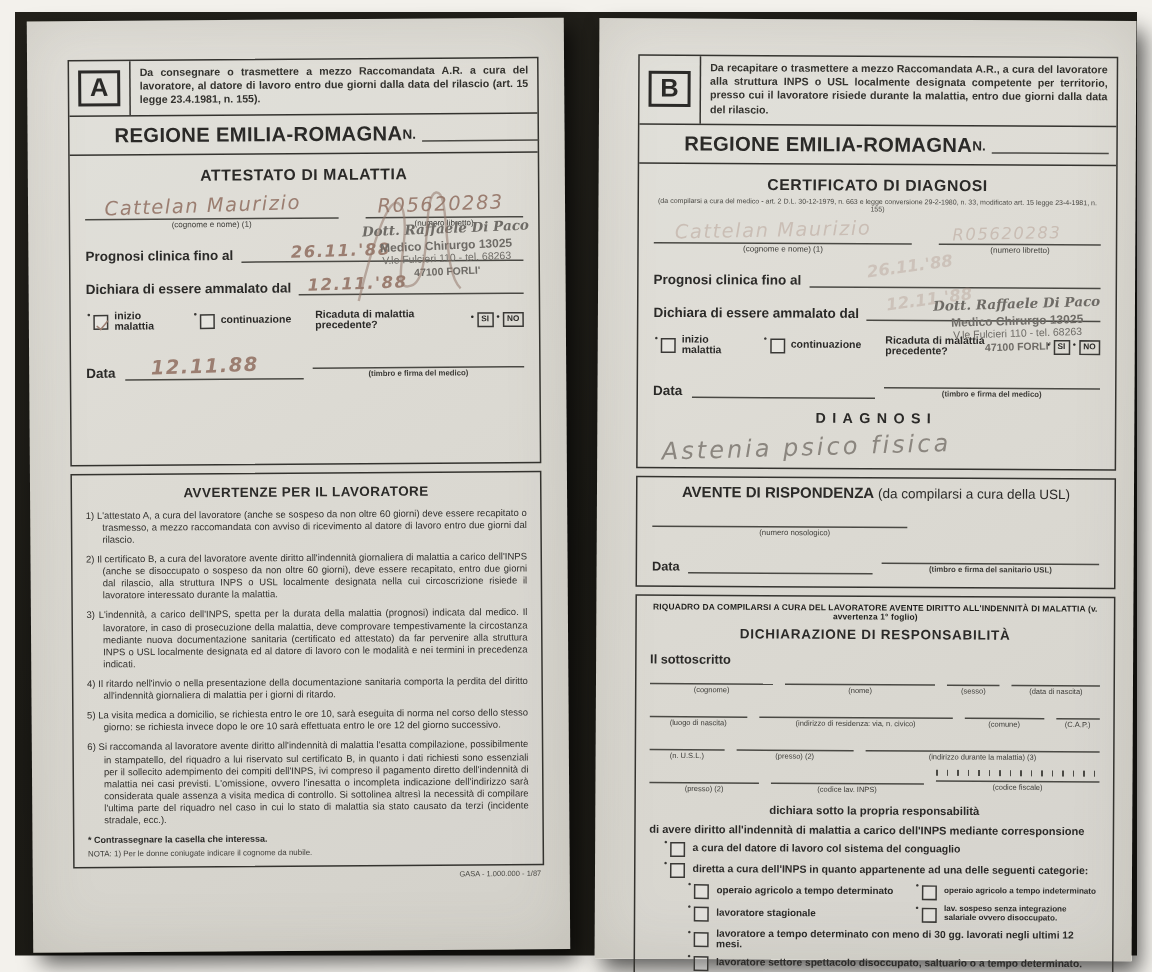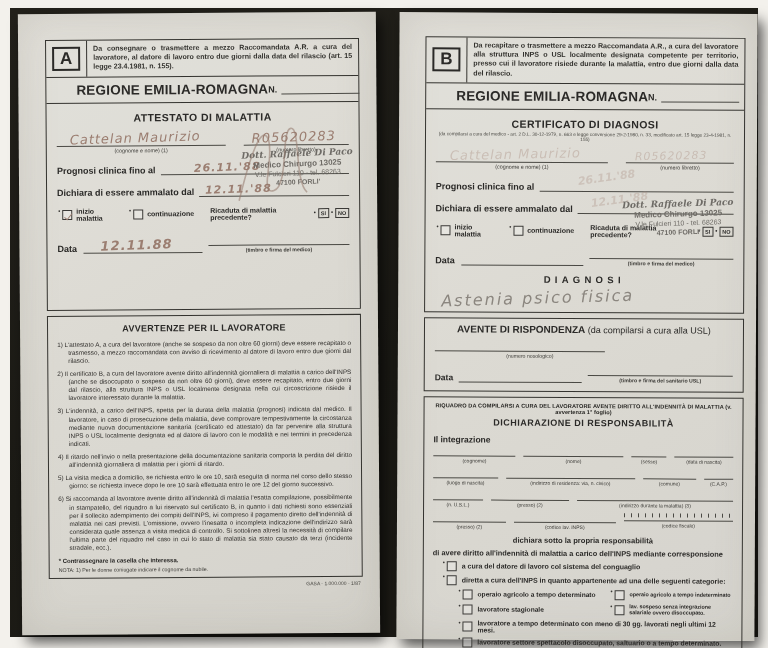--- a/index.html
+++ b/index.html
@@ -267,40 +267,40 @@
         </div>
 
         <div class="diagnosi-h">DIAGNOSI</div>
         <div class="diag-hw">Astenia psico fisica</div>
       </div>
     </div>
 
     <div class="bx visto">
       <div class="visto-title">
         <b>AVENTE DI RISPONDENZA</b>
-        <span>(da compilarsi a cura alla USL)</span>
+        <span>(da compilarsi a cura della USL)</span>
       </div>
       <div class="ul nosol"></div>
       <div class="nosol-lbl">(numero nosologico)</div>
       <div class="datarow" style="margin:2px 0 2px">
         <span style="font-size:8.5px">Data</span>
         <span class="ul dline"></span>
         <span class="tcol">
           <span class="ul"></span>
           <span class="tlabel">(timbro e firma del sanitario USL)</span>
         </span>
       </div>
     </div>
 
     <div class="bx riq">
       <div class="riq-hdr">RIQUADRO DA COMPILARSI A CURA DEL LAVORATORE AVENTE DIRITTO ALL'INDENNITÀ DI MALATTIA (v. avvertenza 1° foglio)</div>
       <div class="dich-title">DICHIARAZIONE DI RESPONSABILITÀ</div>
 
       <div class="sotto-row">
-        <span>Il integrazione</span>
+        <span>Il sottoscritto</span>
       </div>
       <div class="cells" style="margin-top:2px">
         <div class="cell" style="flex:1.4">
             <div class="line"></div>
             <div class="clbl">(cognome)</div>
           </div>
         <div class="cell" style="flex:1.7">
             <div class="line"></div>
             <div class="clbl">(nome)</div>
           </div>

